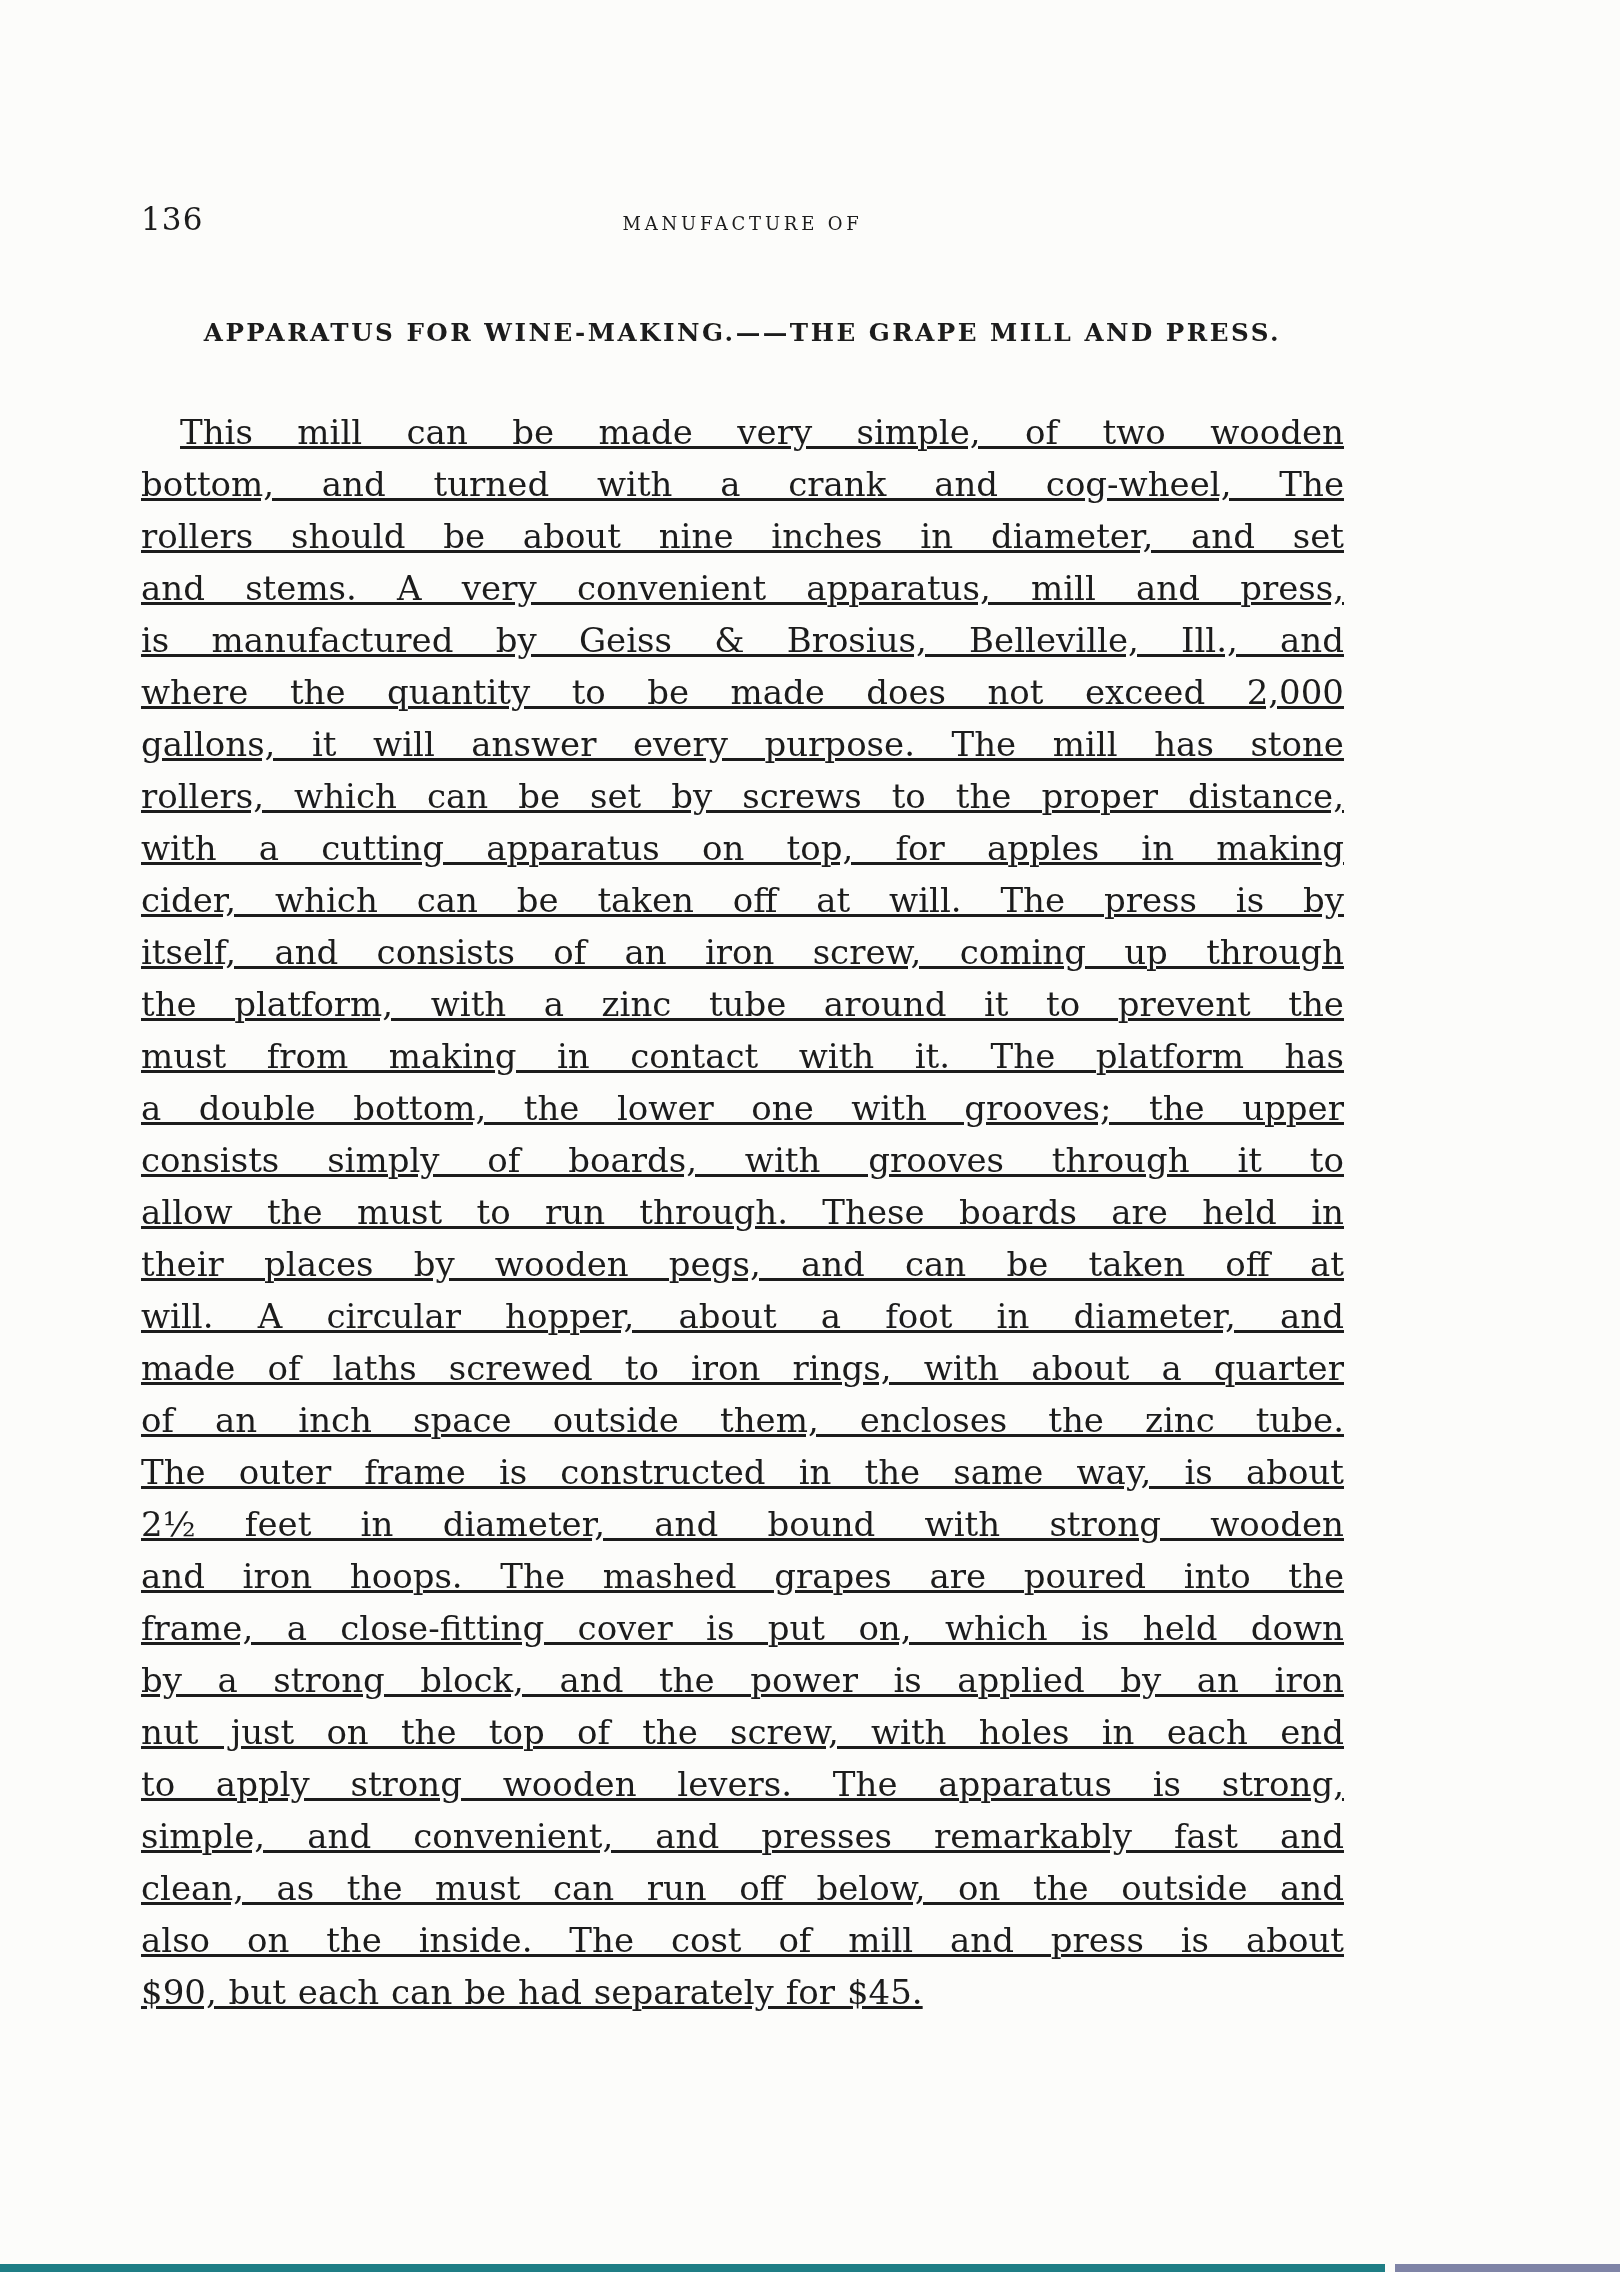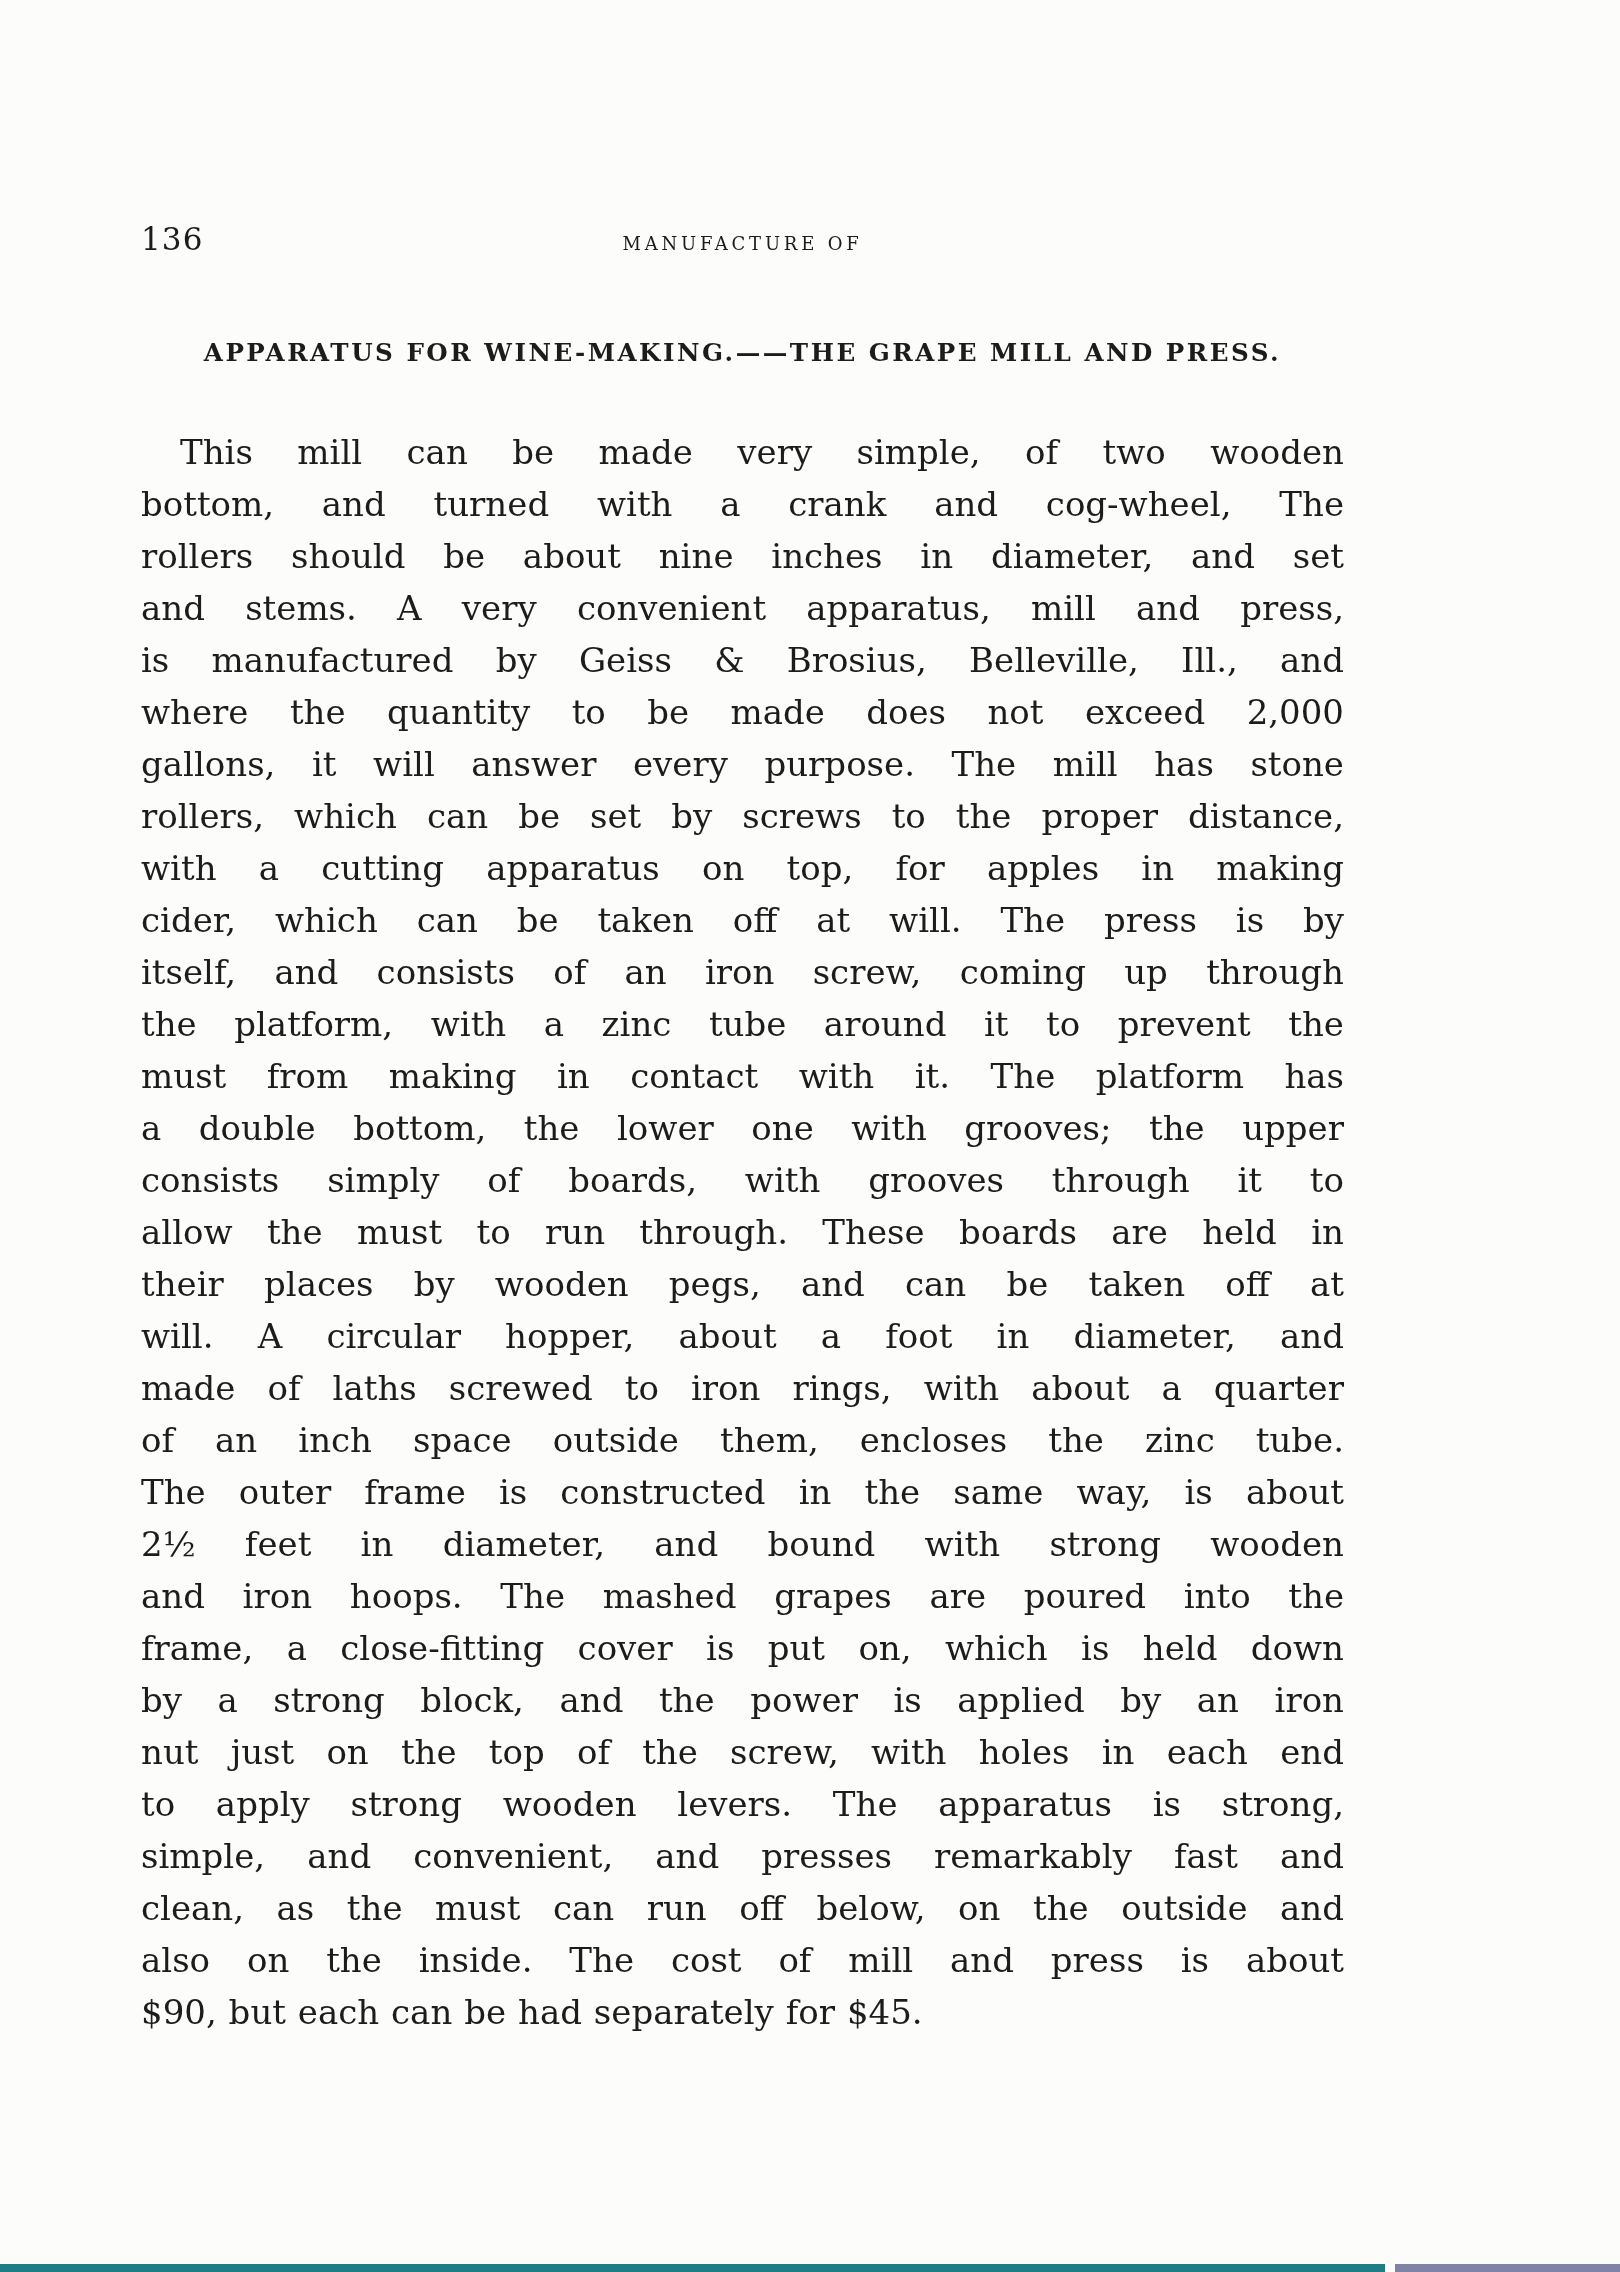--- a/index.html
+++ b/index.html
@@ -10,21 +10,20 @@
     background: #fcfcfa;
     color: #1c1c1c;
     font-family: "DejaVu Serif", "Liberation Serif", serif;
     overflow: hidden;
   }
   .content {
     position: absolute;
     left: 141px;
     top: 201px;
     width: 1203px;
-    margin-top: 20px;
   }
   .header-row {
     display: grid;
     grid-template-columns: 1fr auto 1fr;
     align-items: baseline;
   }
   .page-number {
     justify-self: start;
     font-size: 31px;
     letter-spacing: 1.1px;
@@ -45,20 +44,21 @@
   }
   .body-text {
     margin-top: 59px;
     font-size: 34px;
     line-height: 52px;
     word-spacing: 1.1px;
   }
   .line {
     text-align: justify;
     text-align-last: justify;
+    text-decoration: underline;
   }
   .line.indent { text-indent: 39px; }
   .line.last { text-align-last: left; }
   .artifact-bar {
     position: absolute;
     left: 0;
     right: 0;
     bottom: 0;
     height: 8.7px;
     display: flex;

